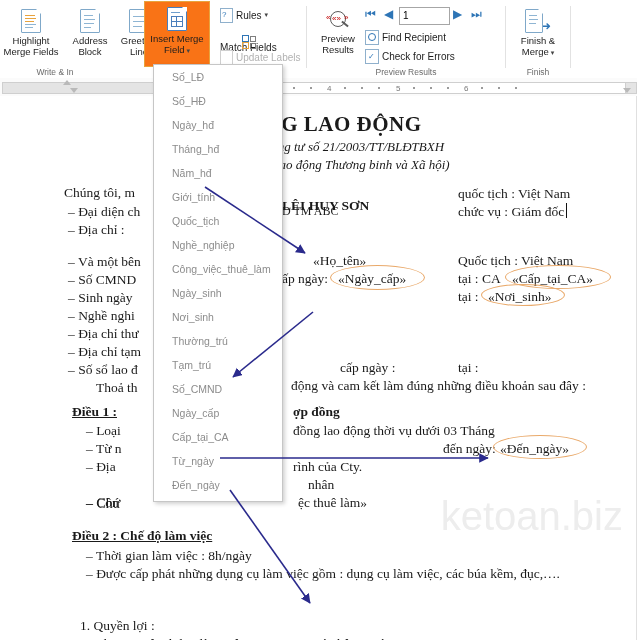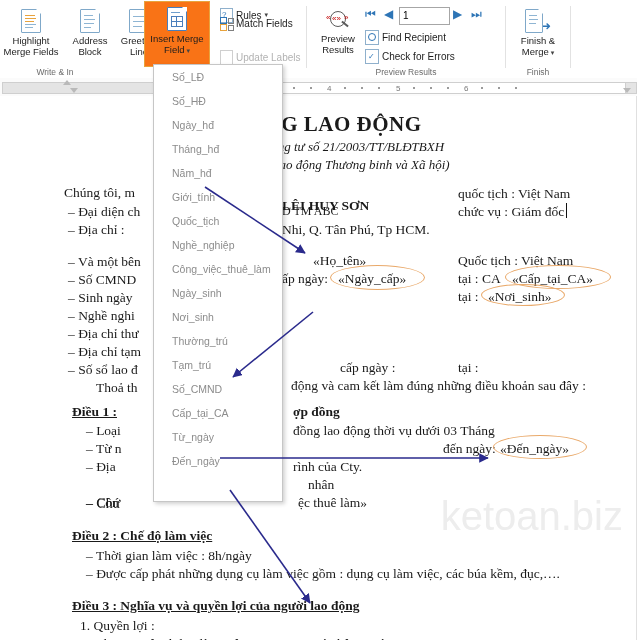--- a/index.html
+++ b/index.html
@@ -204,21 +204,21 @@
 
   <div>
     <div class="smallbtn" style="left:220px;top:6px;">
       <span style="display:inline-block;width:11px;height:13px;border:1px solid #8fb0cc;position:relative;">
         <span style="position:absolute;left:1px;top:2px;font-size:8px;color:#2e75b6;line-height:8px;">?</span>
       </span>
       <span>Rules</span>
       <span class="caret">▾</span>
     </div>
 
-    <div class="smallbtn" style="left:220px;top:14px;">
+    <div class="smallbtn" style="left:220px;top:35px;flex-direction:column;">
       <span style="display:inline-block;width:13px;height:13px;position:relative;">
         <span style="position:absolute;left:0;top:0;width:5px;height:5px;border:1px solid #2e75b6;"></span>
         <span style="position:absolute;left:0;top:7px;width:5px;height:5px;border:1px solid #e8a33d;"></span>
         <span style="position:absolute;left:8px;top:1px;width:4px;height:4px;border:1px solid #7f7f7f;"></span>
         <span style="position:absolute;left:8px;top:8px;width:4px;height:4px;border:1px solid #7f7f7f;"></span>
       </span>
       <span>Match Fields</span>
     </div>
 
     <div class="smallbtn dis" style="left:220px;top:48px;">
@@ -339,21 +339,20 @@
     <div class="dt" style="left:60px;top:176px;font-size:13.5px;">–  Số CMND</div>
     <div class="dt" style="left:60px;top:194px;font-size:13.5px;">–  Sinh ngày</div>
     <div class="dt" style="left:60px;top:212px;font-size:13.5px;">–  Nghề nghi</div>
     <div class="dt" style="left:60px;top:230px;font-size:13.5px;">–  Địa chỉ thư</div>
     <div class="dt" style="left:60px;top:248px;font-size:13.5px;">–  Địa chỉ tạm</div>
     <div class="dt" style="left:60px;top:266px;font-size:13.5px;">–  Số sổ lao đ</div>
     <div class="dt" style="left:88px;top:284px;font-size:13.5px;">Thoả th</div>
 
     <div class="dt b" style="left:274px;top:102px;font-size:13.5px;">LÊI HUY SƠN</div>
     <div class="dt" style="left:274px;top:108px;font-size:12px;">D TM ABC</div>
-    <div class="dt" style="left:274px;top:126px;font-size:13.5px;">Nhi, Q. Tân Phú, Tp HCM.</div>
 
     <div class="dt" style="left:450px;top:90px;font-size:13.5px;">quốc tịch : Việt Nam</div>
     <div class="dt" style="left:450px;top:108px;font-size:13.5px;">chức vụ : Giám đốc</div>
     <span style="position:absolute;left:558px;top:107px;width:1px;height:15px;background:#111;"></span>
 
     <div class="dt" style="left:305px;top:157px;font-size:13.5px;">«Họ_tên»</div>
 
     <div class="dt" style="left:274px;top:175px;font-size:13.5px;">ấp ngày:</div>
     <div class="dt" style="left:330px;top:175px;font-size:13.5px;">«Ngày_cấp»</div>
     <div class="ell" style="left:322px;top:169px;width:93px;height:23px;"></div>
@@ -388,21 +387,20 @@
     <div class="dt" style="left:78px;top:400px;font-size:14px;">–    Chứ</div>
     <div class="dt" style="left:300px;top:381px;font-size:13.5px;">nhân</div>
 
     <div class="dt" style="left:78px;top:399px;font-size:13.5px;">–    Côn</div>
     <div class="dt" style="left:290px;top:399px;font-size:13.5px;">ệc thuê làm»</div>
 
     <div class="dt b u" style="left:64px;top:432px;font-size:13.5px;">Điều 2 : Chế độ làm việc</div>
     <div class="dt" style="left:78px;top:452px;font-size:13.5px;">–    Thời  gian làm việc : 8h/ngày</div>
     <div class="dt" style="left:78px;top:470px;font-size:13.5px;">–    Được cấp phát những dụng cụ làm việc gồm : dụng cụ làm việc, các búa kềm, đục,….</div>
 
-    <div class="dt b u" style="left:64px;top:502px;font-size:13.5px;">Điều 3 : Nghĩa vụ và quyền lợi của người lao động</div>
     <div class="dt" style="left:72px;top:522px;font-size:13.5px;">1.    Quyền lợi :</div>
     <div class="dt" style="left:78px;top:540px;font-size:13.5px;">–    Phương tiện đi lại, làm việc :</div>
     <div class="dt" style="left:304px;top:540px;font-size:13.5px;">Cá nhân tự túc</div>
 
   </div>
 
   <div id="wm" style="top:398px;">ketoan.biz</div>
 </div>
 
 <div id="menu">
@@ -413,20 +411,21 @@
   <div class="mi">Năm_hđ</div>
   <div class="mi">Giới_tính</div>
   <div class="mi">Quốc_tịch</div>
   <div class="mi">Nghề_nghiệp</div>
   <div class="mi">Công_việc_thuê_làm</div>
   <div class="mi">Ngày_sinh</div>
   <div class="mi">Nơi_sinh</div>
   <div class="mi">Thường_trú</div>
   <div class="mi">Tạm_trú</div>
   <div class="mi">Số_CMND</div>
+  <div class="mi">Ngày_cấp</div>
   <div class="mi">Cấp_tại_CA</div>
   <div class="mi">Từ_ngày</div>
   <div class="mi">Đến_ngày</div>
 
 </div>
 
 <svg id="anno" viewBox="0 0 637 640">
   <defs>
     <marker id="ah" markerWidth="7" markerHeight="7" refX="5.5" refY="3" orient="auto">
       <path d="M0,0 L6,3 L0,6 z" fill="#2a2a8c"></path>

